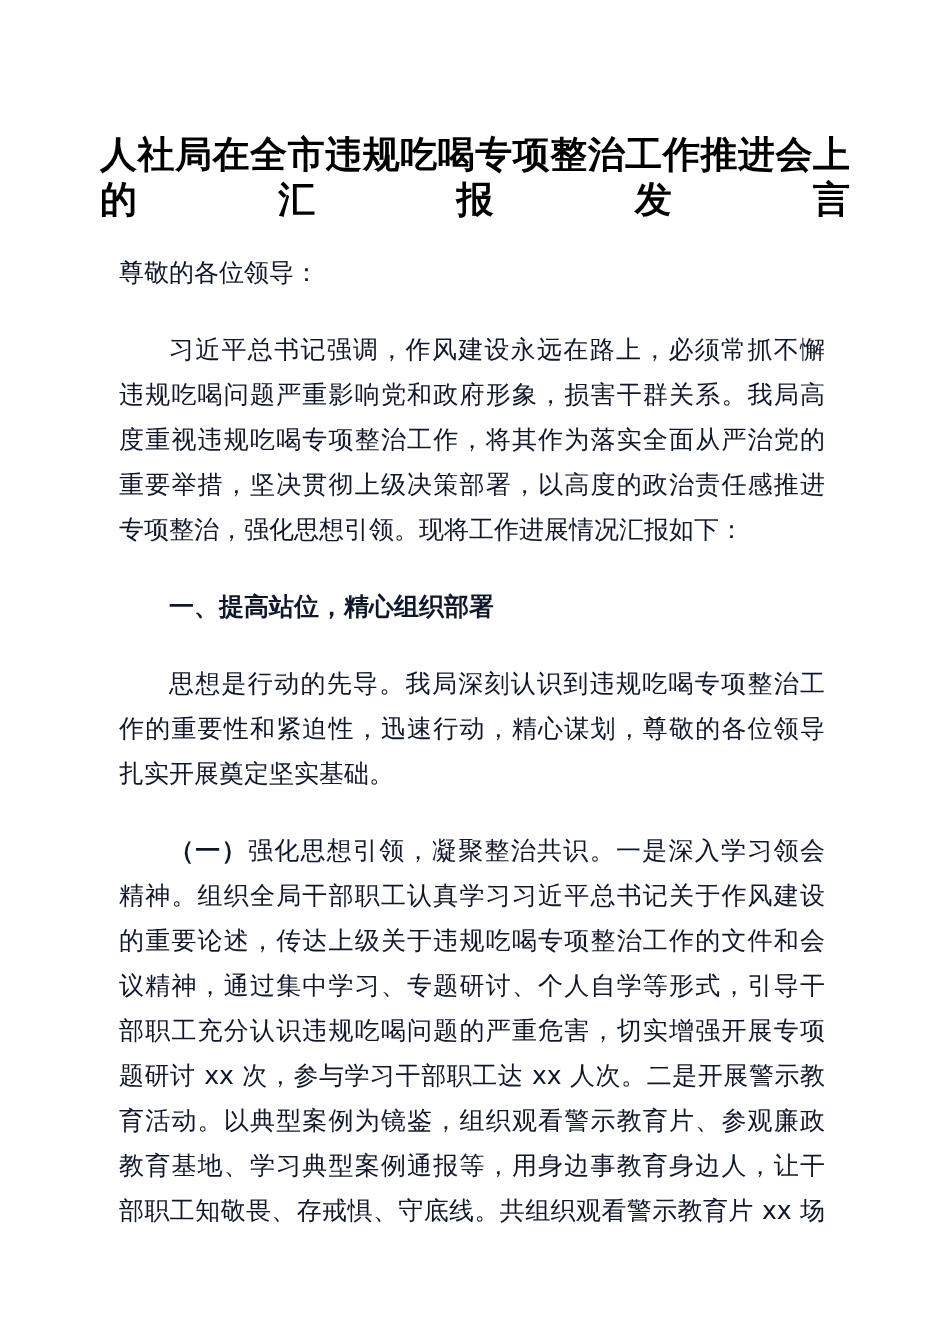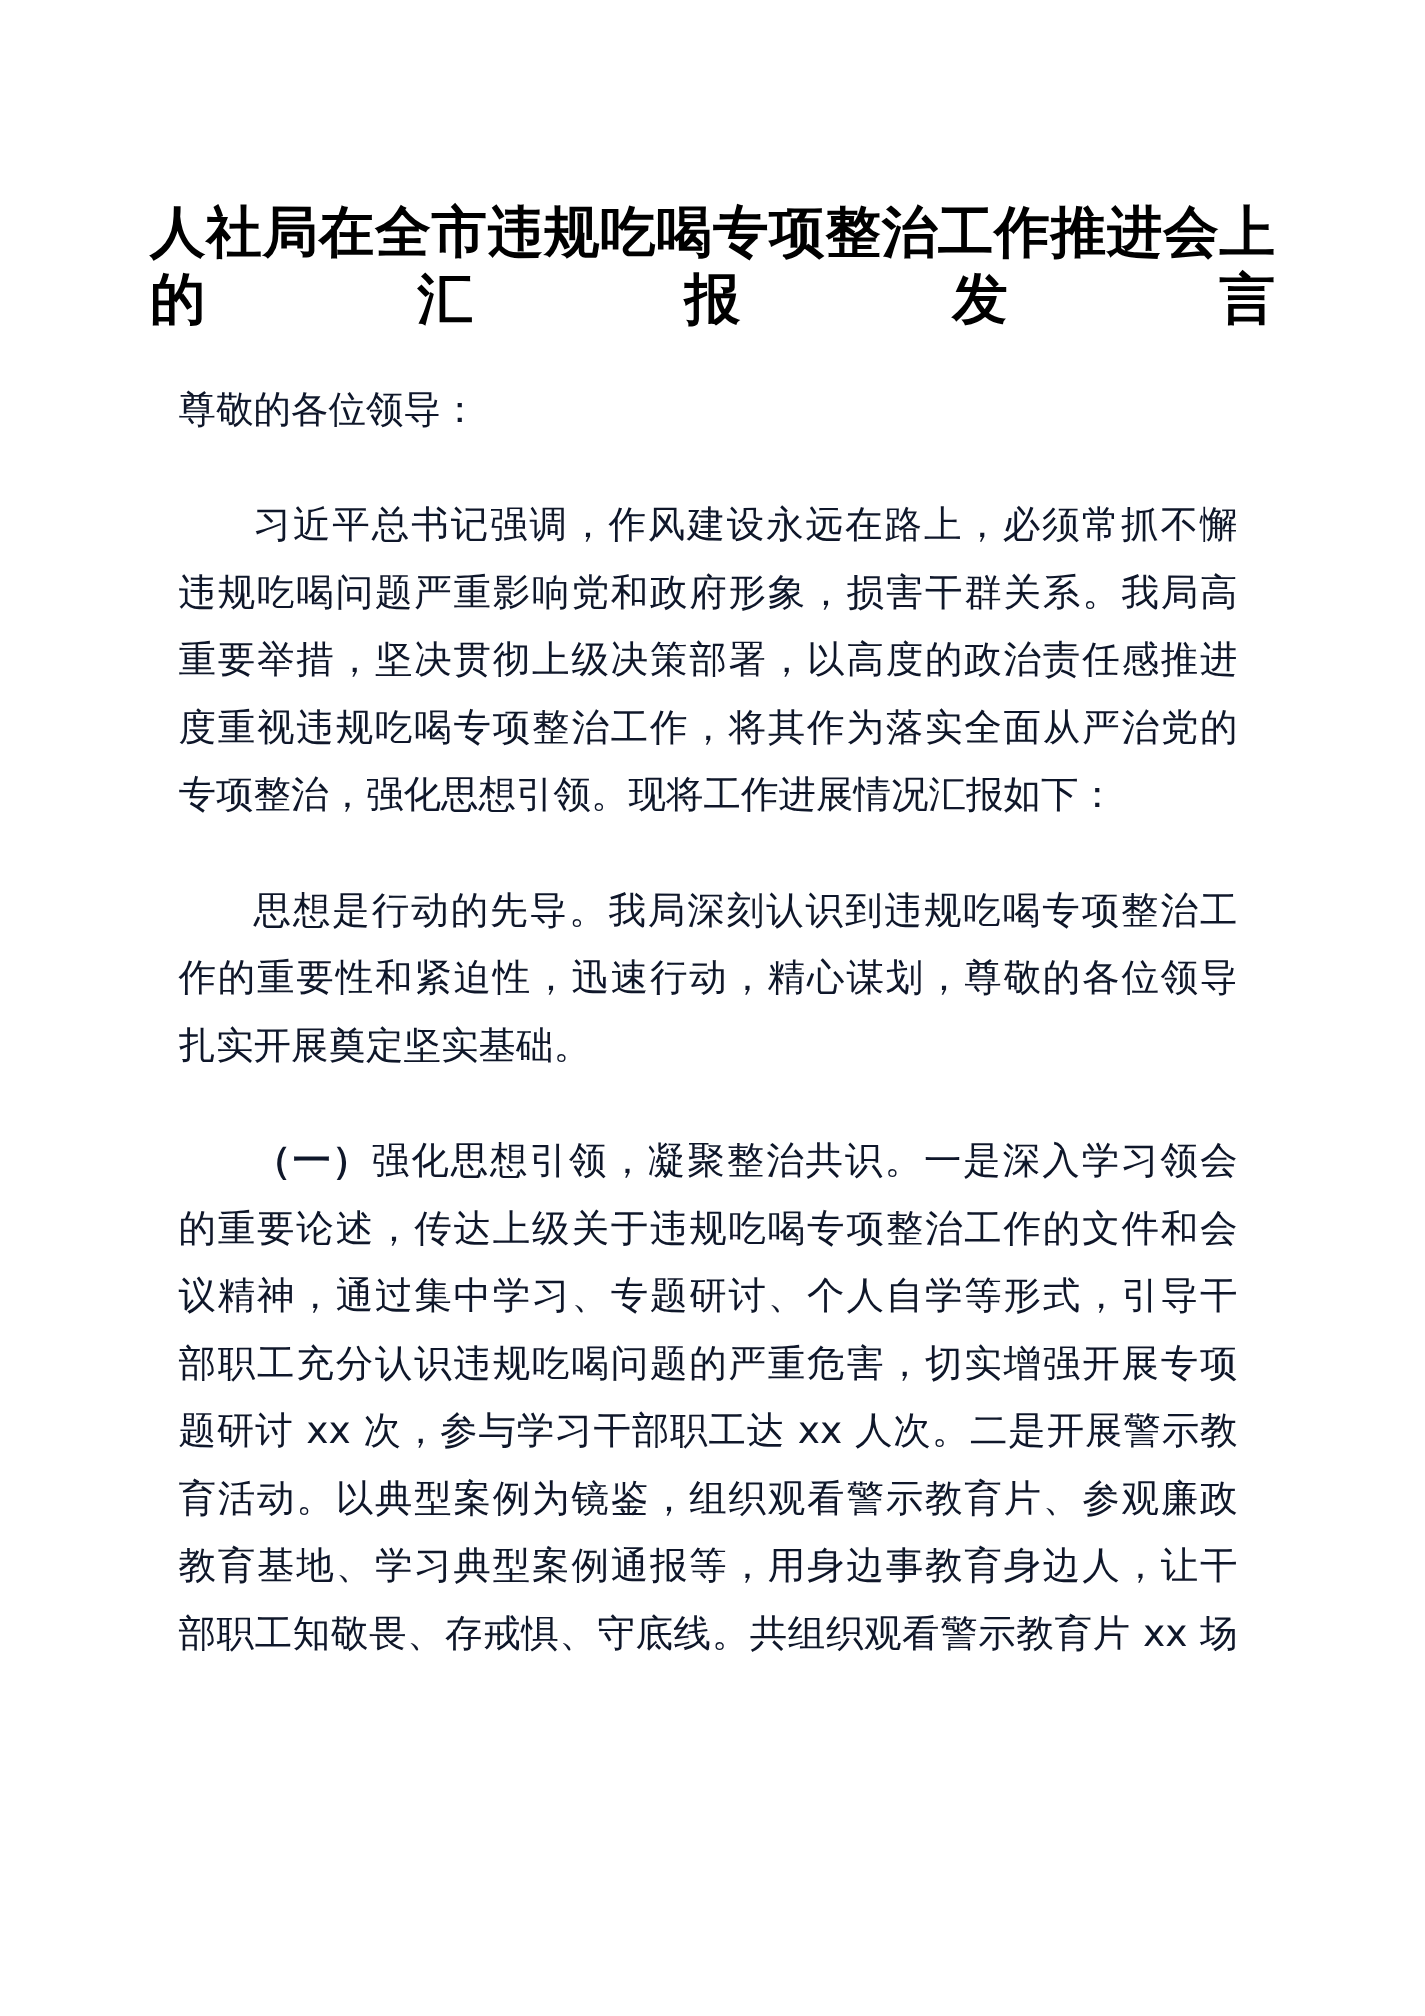--- a/index.html
+++ b/index.html
@@ -70,34 +70,36 @@
     <span class="line">人社局在全市违规吃喝专项整治工作推进会上</span>
     <span class="line">的汇报发言</span>
   </div>
 
   <div class="body-text" style="top:250px;">
     <span class="line last">尊敬的各位领导：</span>
 
     <div>
       <span class="line indent">习近平总书记强调，作风建设永远在路上，必须常抓不懈</span>
       <span class="line">违规吃喝问题严重影响党和政府形象，损害干群关系。我局高</span>
+      <span class="line">度重视违规吃喝专项整治工作，将其作为落实全面从严治党的</span>
       <span class="line">重要举措，坚决贯彻上级决策部署，以高度的政治责任感推进</span>
-      <span class="line">度重视违规吃喝专项整治工作，将其作为落实全面从严治党的</span>
       <span class="line last">专项整治，强化思想引领。现将工作进展情况汇报如下：</span>
     </div>
 
+    <span class="line indent heading">一、提高站位，精心组织部署</span>
 
     <div>
       <span class="line indent">思想是行动的先导。我局深刻认识到违规吃喝专项整治工</span>
       <span class="line">作的重要性和紧迫性，迅速行动，精心谋划，尊敬的各位领导</span>
       <span class="line last">扎实开展奠定坚实基础。</span>
     </div>
 
     <div>
       <span class="line indent"><span class="bold-span">（一）</span><span>强化思想引领，凝聚整治共识。一是深入学习领会</span></span>
+      <span class="line">精神。组织全局干部职工认真学习习近平总书记关于作风建设</span>
       <span class="line">的重要论述，传达上级关于违规吃喝专项整治工作的文件和会</span>
       <span class="line">议精神，通过集中学习、专题研讨、个人自学等形式，引导干</span>
       <span class="line">部职工充分认识违规吃喝问题的严重危害，切实增强开展专项</span>
       <span class="line">题研讨 xx 次，参与学习干部职工达 xx 人次。二是开展警示教</span>
       <span class="line">育活动。以典型案例为镜鉴，组织观看警示教育片、参观廉政</span>
       <span class="line">教育基地、学习典型案例通报等，用身边事教育身边人，让干</span>
       <span class="line">部职工知敬畏、存戒惧、守底线。共组织观看警示教育片 xx 场</span>
     </div>
   </div>
 

